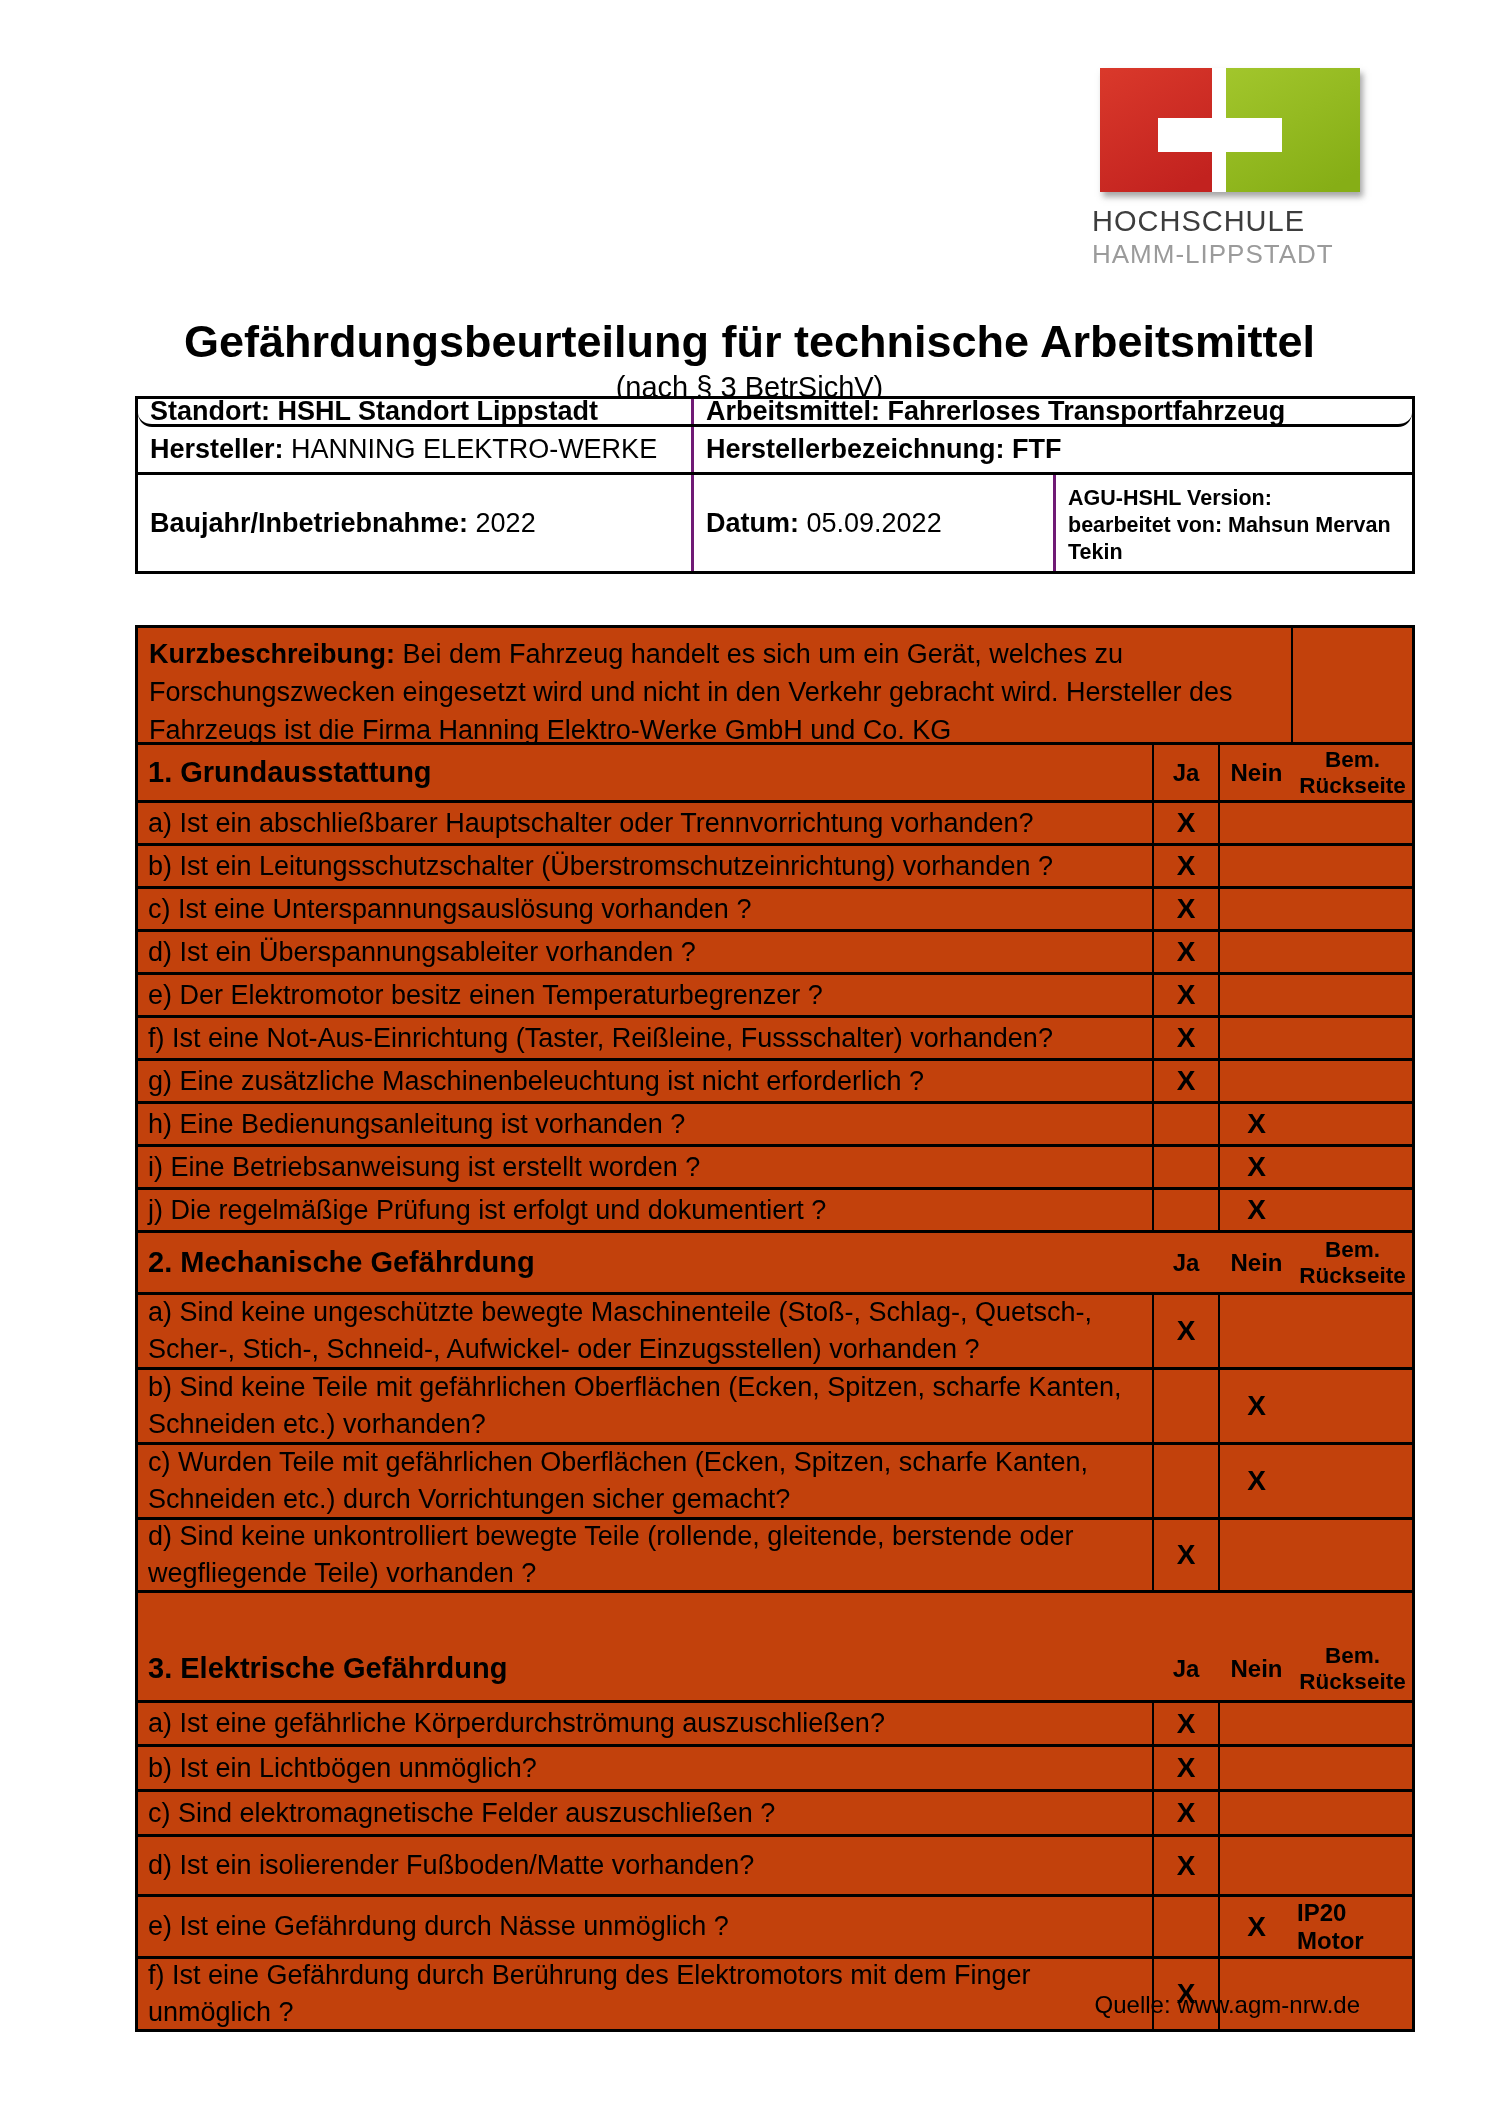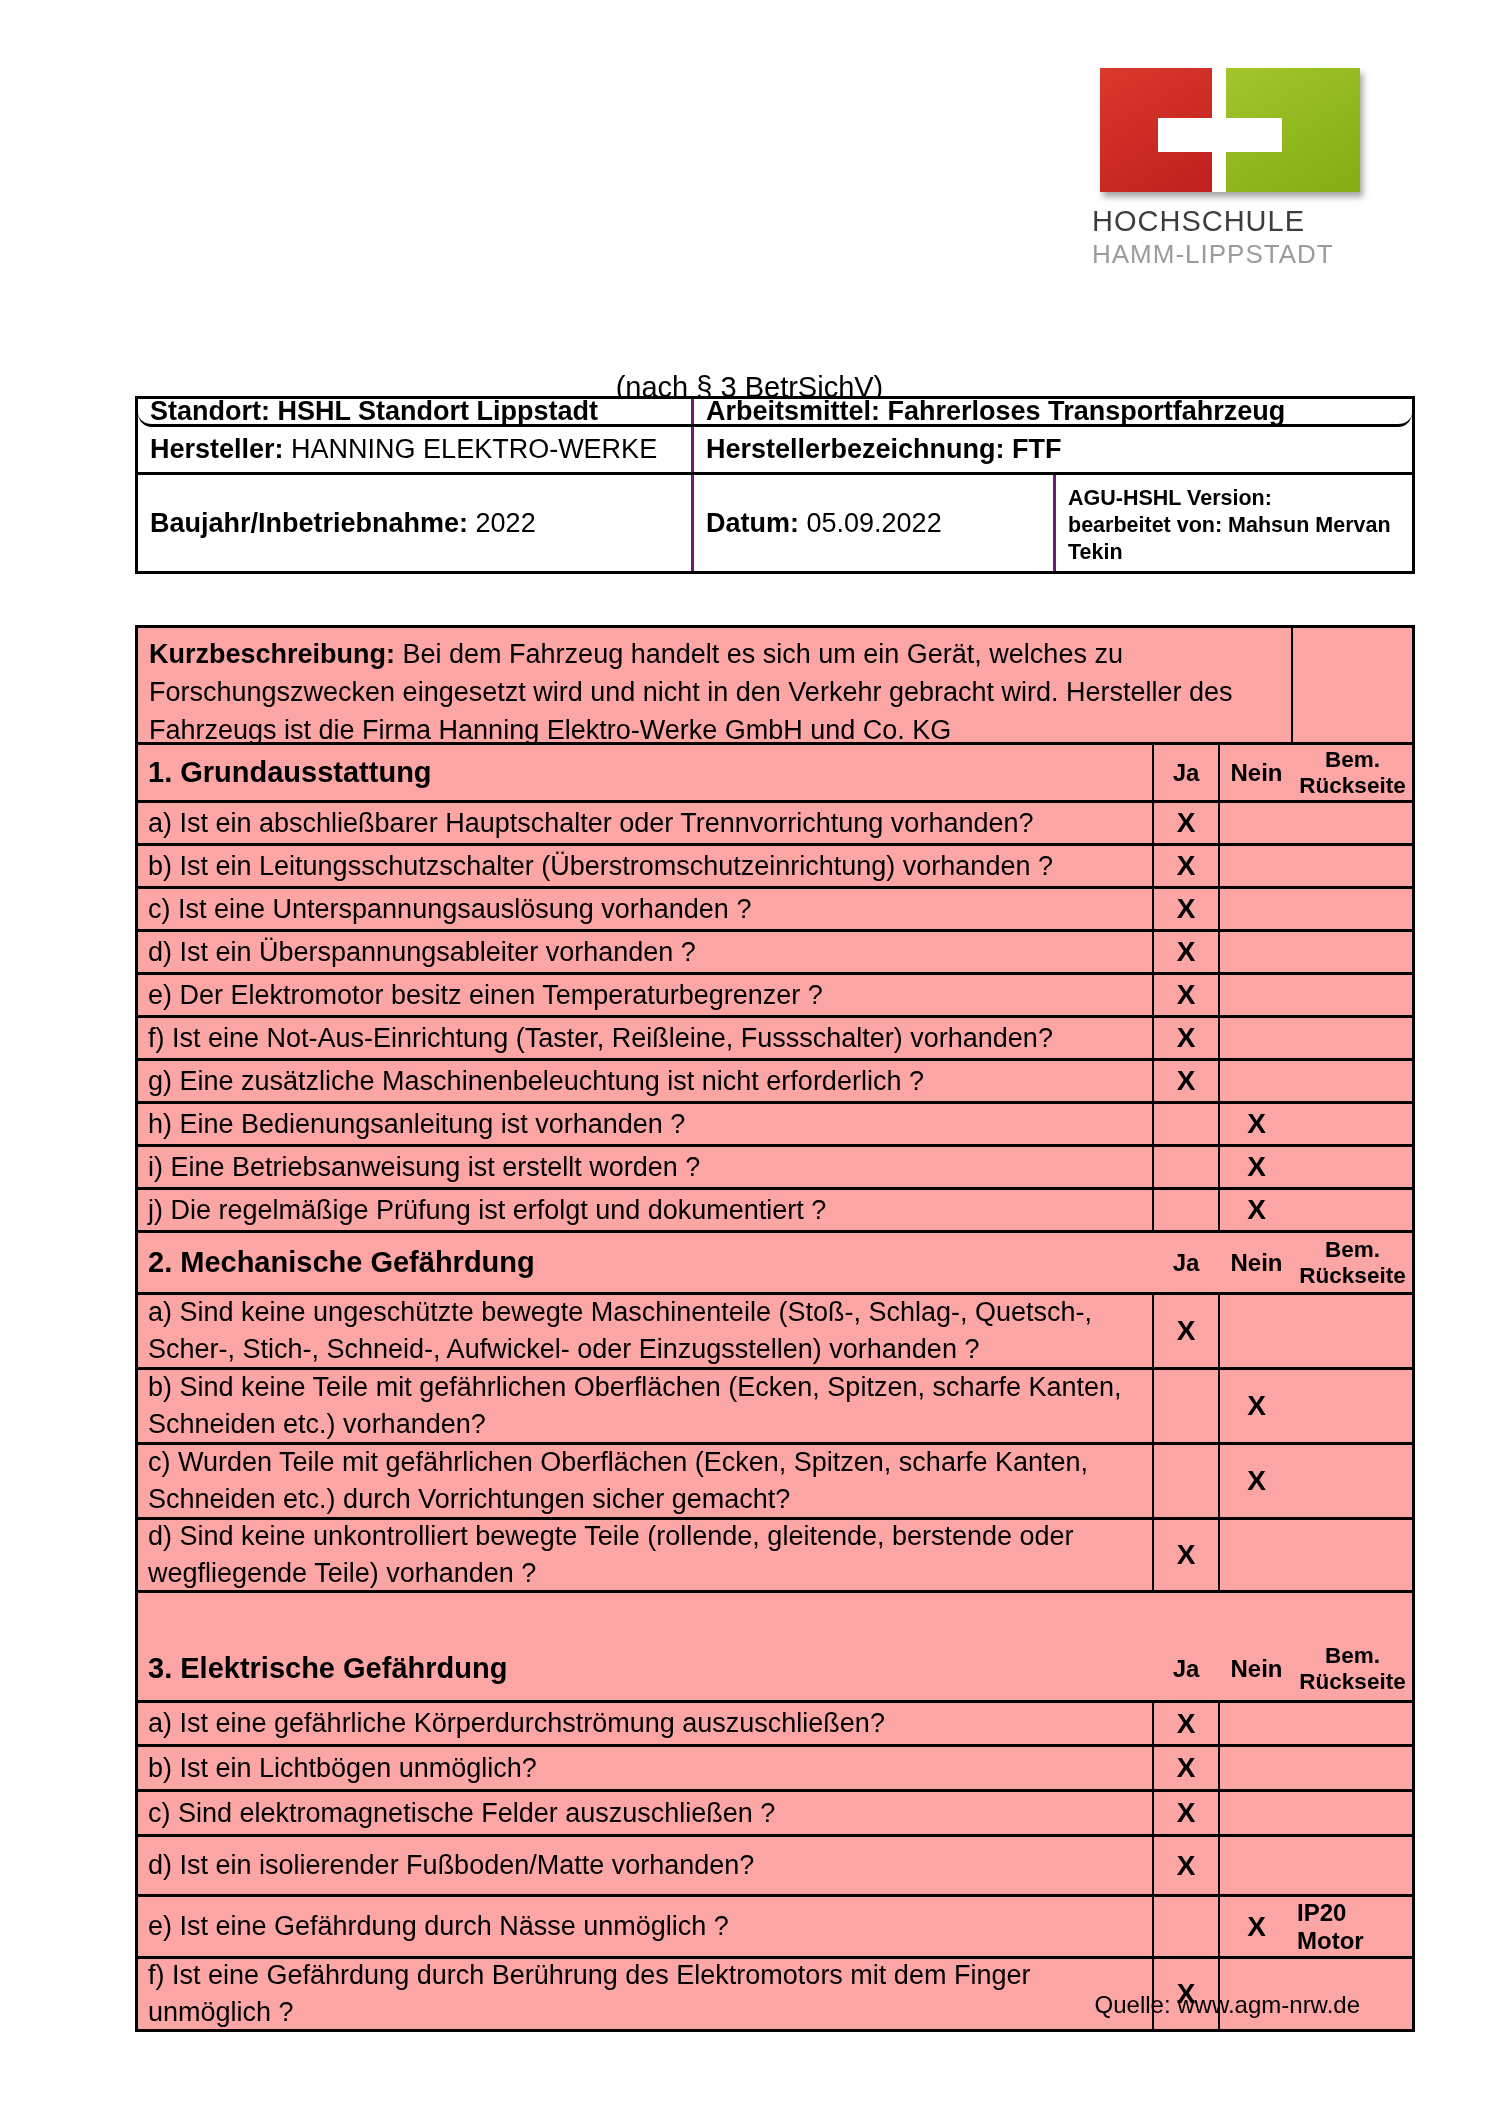--- a/index.html
+++ b/index.html
@@ -37,21 +37,21 @@
   .info { position:absolute; left:135px; top:396px; width:1280px; border:3px solid #000; background:#fff; }
   .irow { display:flex; border-bottom:3px solid #000; }
   .irow:last-child { border-bottom:none; }
   .irow > div + div { border-left:3px solid #701a75; }
   .icell { display:flex; align-items:center; padding:0 12px; font-size:27px; }
   .ih1 { height:28px;border-radius:14px; } .ih2 { height:48px; } .ih3 { height:96px; }
   .w553 { width:553px; flex:none; } .w362 { width:362px; flex:none; } .fx { flex:1; }
   .agu { align-items:flex-start; font-size:21.5px; line-height:27px; padding-top:10px; font-weight:bold;justify-content:flex-end; }
 
   
-  .tbl { position:absolute; left:135px; top:625px; width:1280px; border:3px solid #000; background:#fca5a5; }
+  .tbl { position:absolute; left:135px; top:625px; width:1280px; border:3px solid #000; background:#c2410c; }
   .row { display:flex; border-bottom:3px solid #000; align-items:stretch; }
   .row:last-child { border-bottom:none; }
   .qcell { flex:1; display:flex; align-items:center; padding:0 6px 0 10px;
            font-size:27px; line-height:37px; }
   .jacell { width:68px; flex:none; border-left:2px solid #000; border-right:2px solid #000;
             display:flex; align-items:center; justify-content:center;
             font-weight:bold; font-size:28px; }
   .nbcell { width:192px; flex:none; display:flex; }
   .neinzone { width:73px; flex:none; display:flex; align-items:center; justify-content:center;
               font-weight:bold; font-size:28px; }
@@ -80,20 +80,21 @@
   <div class="logo">
     <div class="logo-mark">
       <div class="logo-red"></div>
       <div class="logo-green"></div>
       <div class="logo-bar"></div>
     </div>
     <div class="logo-line1">HOCHSCHULE</div>
     <div class="logo-line2">HAMM-LIPPSTADT</div>
   </div>
 
+  <div class="title">Gefährdungsbeurteilung für technische Arbeitsmittel</div>
   <div class="subtitle">(nach § 3 BetrSichV)</div>
 
   <div class="info">
     <div class="irow ih1">
       <div class="icell w553">
         <div><span class="b">Standort:</span> <span class="b">HSHL Standort Lippstadt</span></div>
       </div>
       <div class="icell fx">
         <div><span class="b">Arbeitsmittel:</span> <span class="b">Fahrerloses Transportfahrzeug</span></div>
       </div>

